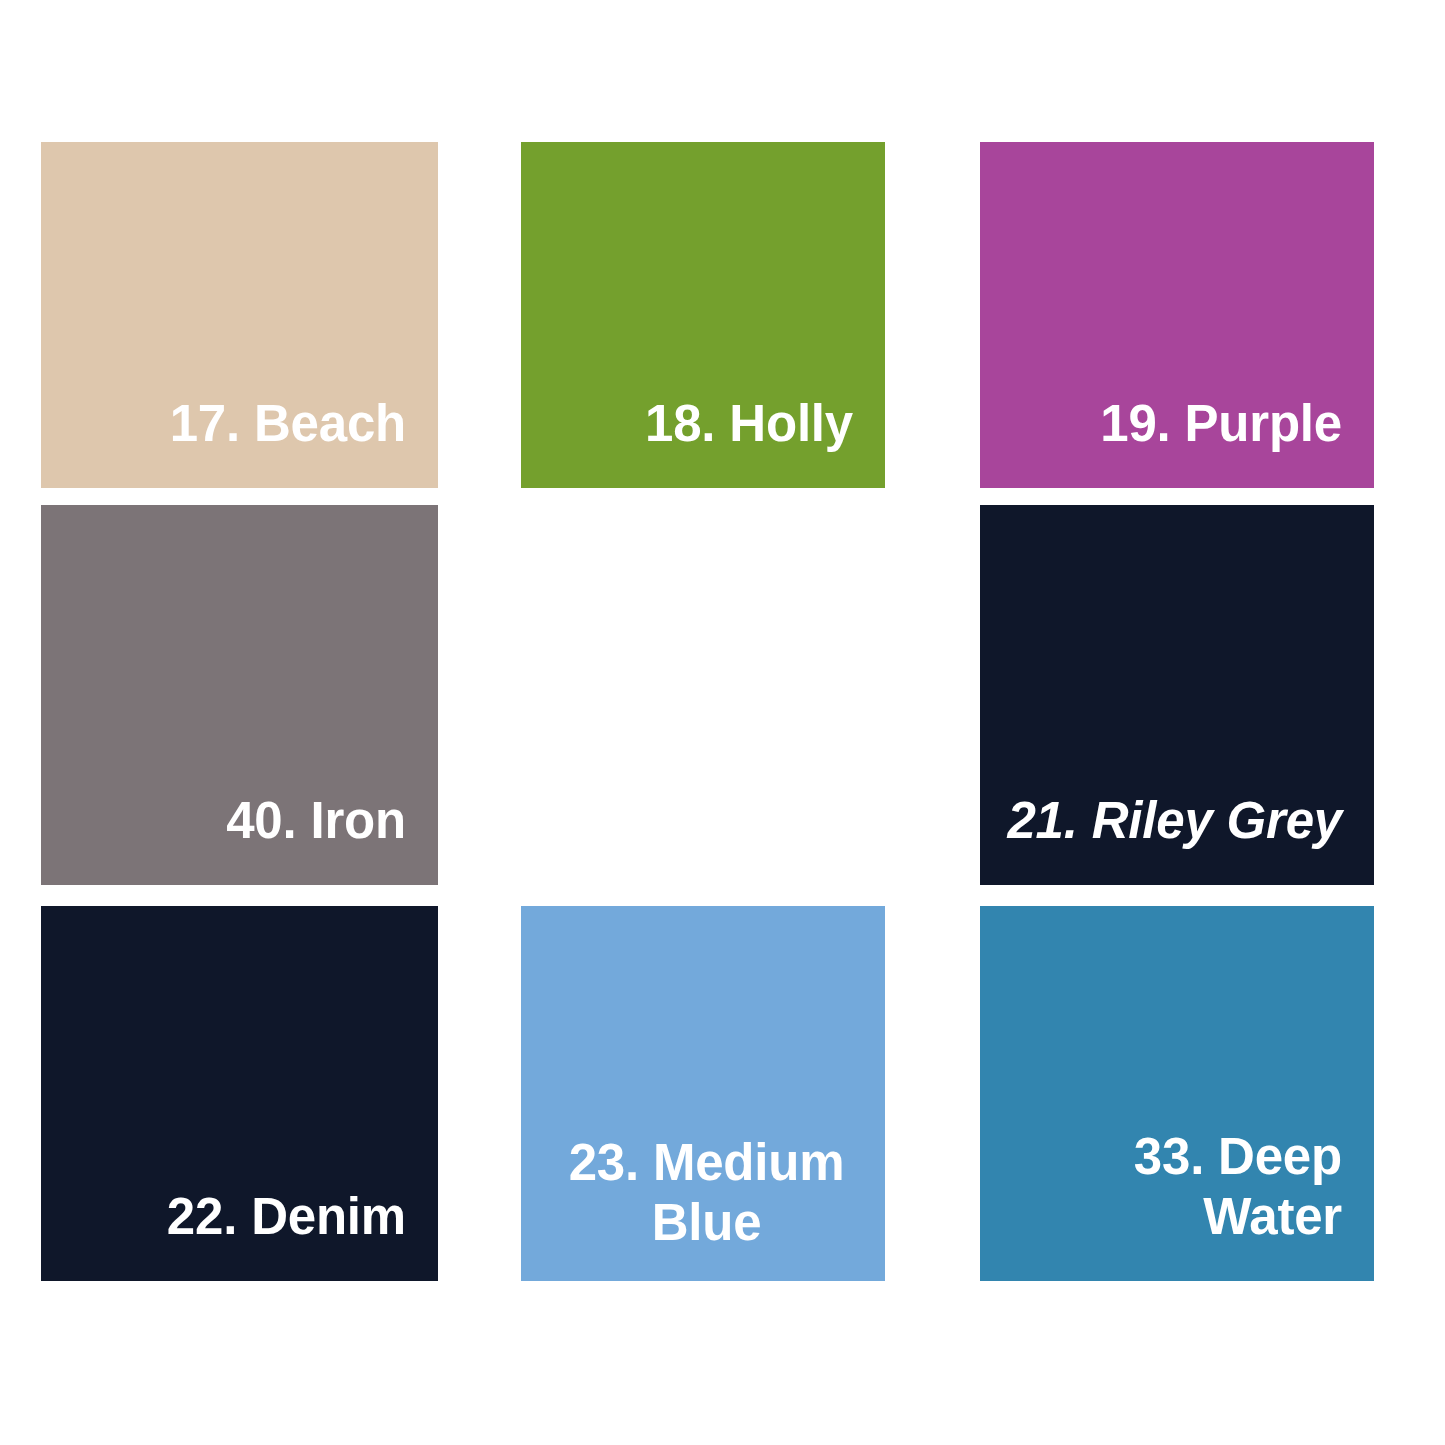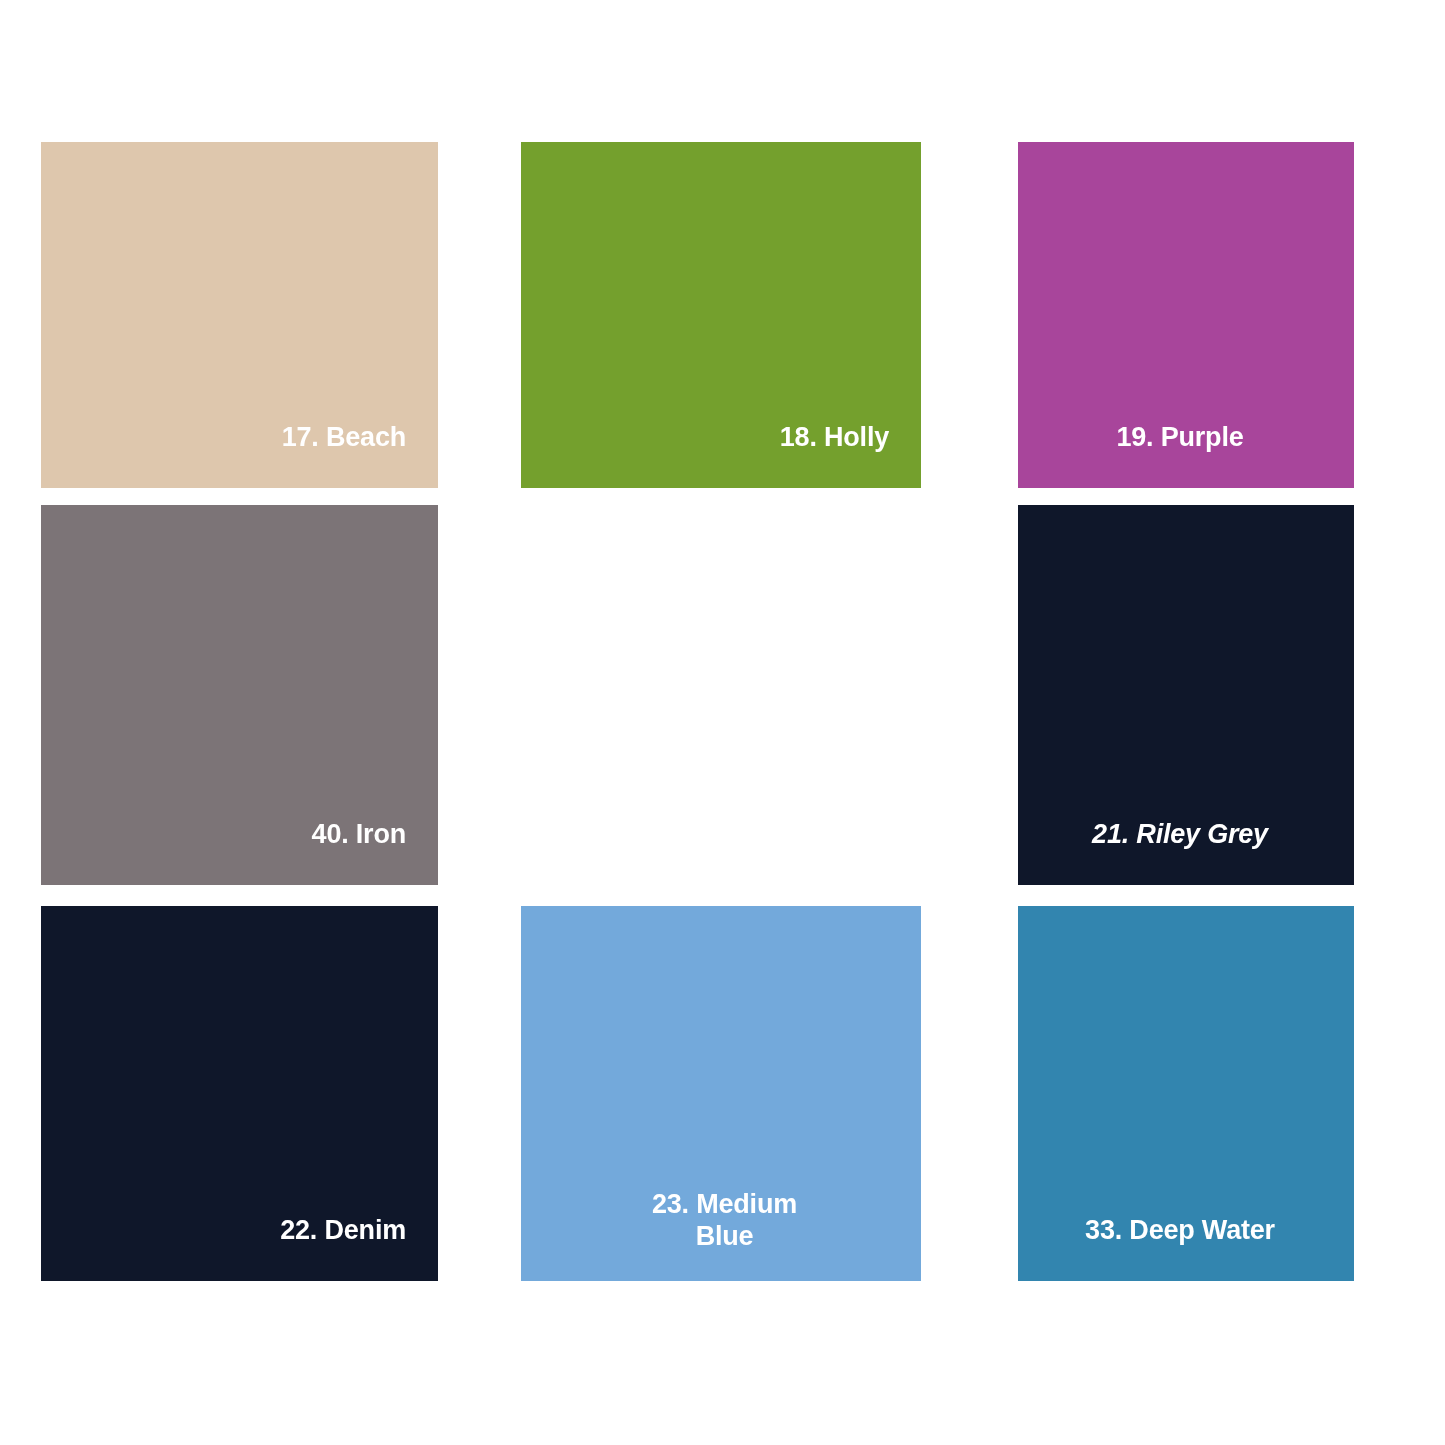--- a/index.html
+++ b/index.html
@@ -27,43 +27,43 @@
     box-sizing: border-box;
     display: flex;
     align-items: flex-end;
     justify-content: flex-end;
   }
 
   .swatch-label {
     color: #ffffff;
     font-family: "Liberation Sans", sans-serif;
     font-weight: bold;
-    font-size: 27px;
+    font-size: 51px;
     line-height: 1.18;
     letter-spacing: -0.2px;
     text-align: right;
     white-space: pre-line;
     padding: 0 32px 34px 20px;
     text-rendering: optimizeLegibility;
   }
 
   
   .swatch.label-centered {
     justify-content: center;
     padding-left: 7px;
   }
   .swatch.label-centered .swatch-label {
     text-align: center;
     padding: 0 18px 28px 18px;
   }
 
   
   .col-1 { left: 41px;   width: 397px; }
-  .col-2 { left: 521px;  width: 400px; }
-  .col-3 { left: 1018px; width: 336px; justify-content: center; }
+  .col-2 { left: 521px;  width: 364px; }
+  .col-3 { left: 980px; width: 394px; }
 
   .row-1 { top: 142px; height: 346px; }
   .row-2 { top: 505px; height: 380px; }
   .row-3 { top: 906px; height: 375px; }
 </style>
 </head>
 <body style="background-color: rgb(255, 255, 255);">
 
 <div id="swatch-board">
 

